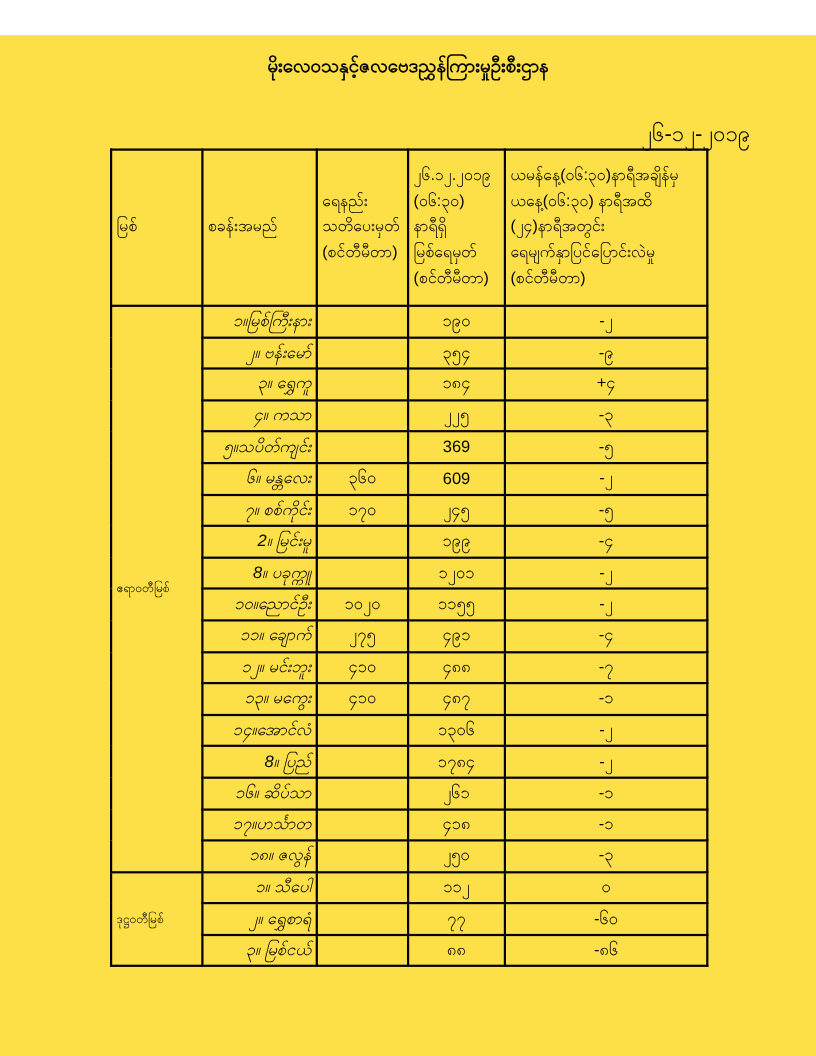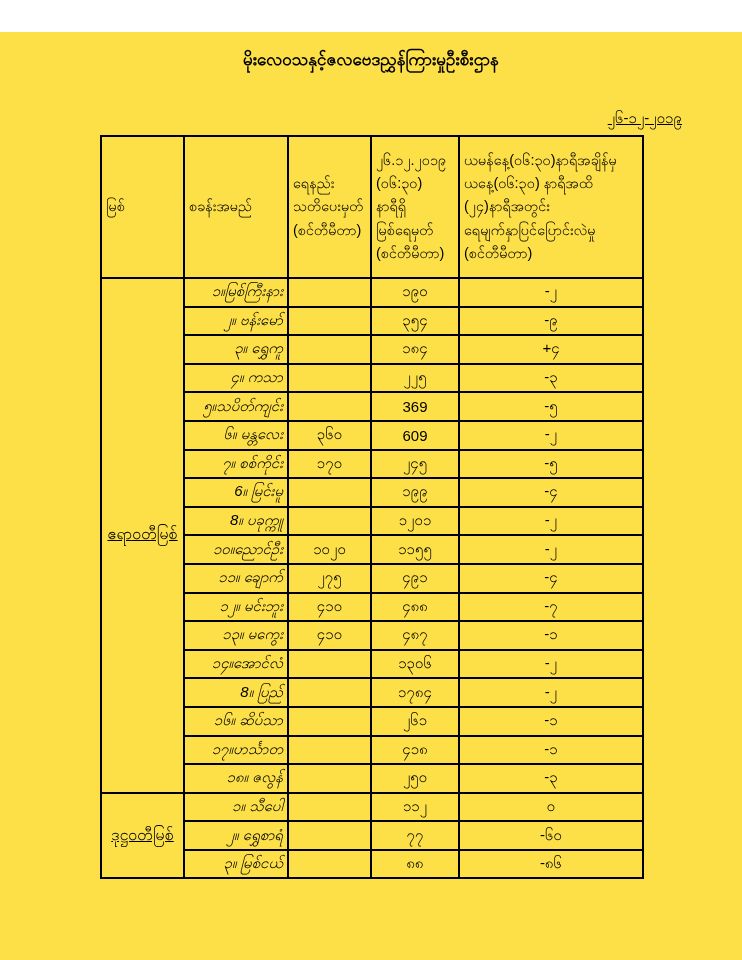--- a/index.html
+++ b/index.html
@@ -10,22 +10,21 @@
     position: relative;
     -webkit-font-smoothing: antialiased;
   }
   .page { position: absolute; inset: 0; width: 742px; height: 960px; background: #fde047; margin-top: 32px; }
 
   .title-block { text-align: center; padding-top: 15px; }
   .title-line { font-weight: bold; font-size: 17px; line-height: 1.55; white-space: nowrap; }
 
   .date-line {
     position: absolute; top: 76px; right: 60px;
-    font-size: 15px;
-    text-decoration: underline;
+    font-size: 20px;
   }
 
   table.river-table {
     position: absolute; left: 100px; top: 103px;
     border-collapse: collapse; table-layout: fixed;
     width: 542px;
     font-size: 15px;
   }
   .river-table th, .river-table td {
     border: 2px solid #000000;
@@ -36,21 +35,21 @@
     height: 140px;
     font-weight: normal;
     text-align: left;
     vertical-align: middle;
     white-space: pre-line;
     line-height: 1.6;
     font-size: 14.5px;
   }
   .river-table td { height: 26.6px; }
 
-  .river-cell { text-align: center; vertical-align: middle; font-size: 16px; text-decoration: underline; }
+  .river-cell { vertical-align: middle; font-size: 11px; }
   .station-cell { text-align: right; padding-left: 6px; white-space: nowrap; font-style: italic; }
   .warning-level-cell, .water-level-cell, .change-cell { text-align: center; }
 </style>
 </head>
 <body>
 
 <div class="page">
 
   <div class="title-block">
     <div class="title-line">မိုးလေဝသနှင့်ဇလဗေဒညွှန်ကြားမှုဦးစီးဌာန</div>
@@ -123,21 +122,21 @@
           <td class="water-level-cell">609</td>
           <td class="change-cell">-၂</td>
         </tr>
         <tr>
           <td class="station-cell">၇။ စစ်ကိုင်း</td>
           <td class="warning-level-cell">၁၇၀</td>
           <td class="water-level-cell">၂၄၅</td>
           <td class="change-cell">-၅</td>
         </tr>
         <tr>
-          <td class="station-cell">6။ မြင်းမူ</td>
+          <td class="station-cell">2။ မြင်းမူ</td>
           <td class="warning-level-cell"></td>
           <td class="water-level-cell">၁၉၉</td>
           <td class="change-cell">-၄</td>
         </tr>
         <tr>
           <td class="station-cell">8။ ပခုက္ကူ</td>
           <td class="warning-level-cell"></td>
           <td class="water-level-cell">၁၂၀၁</td>
           <td class="change-cell">-၂</td>
         </tr>

